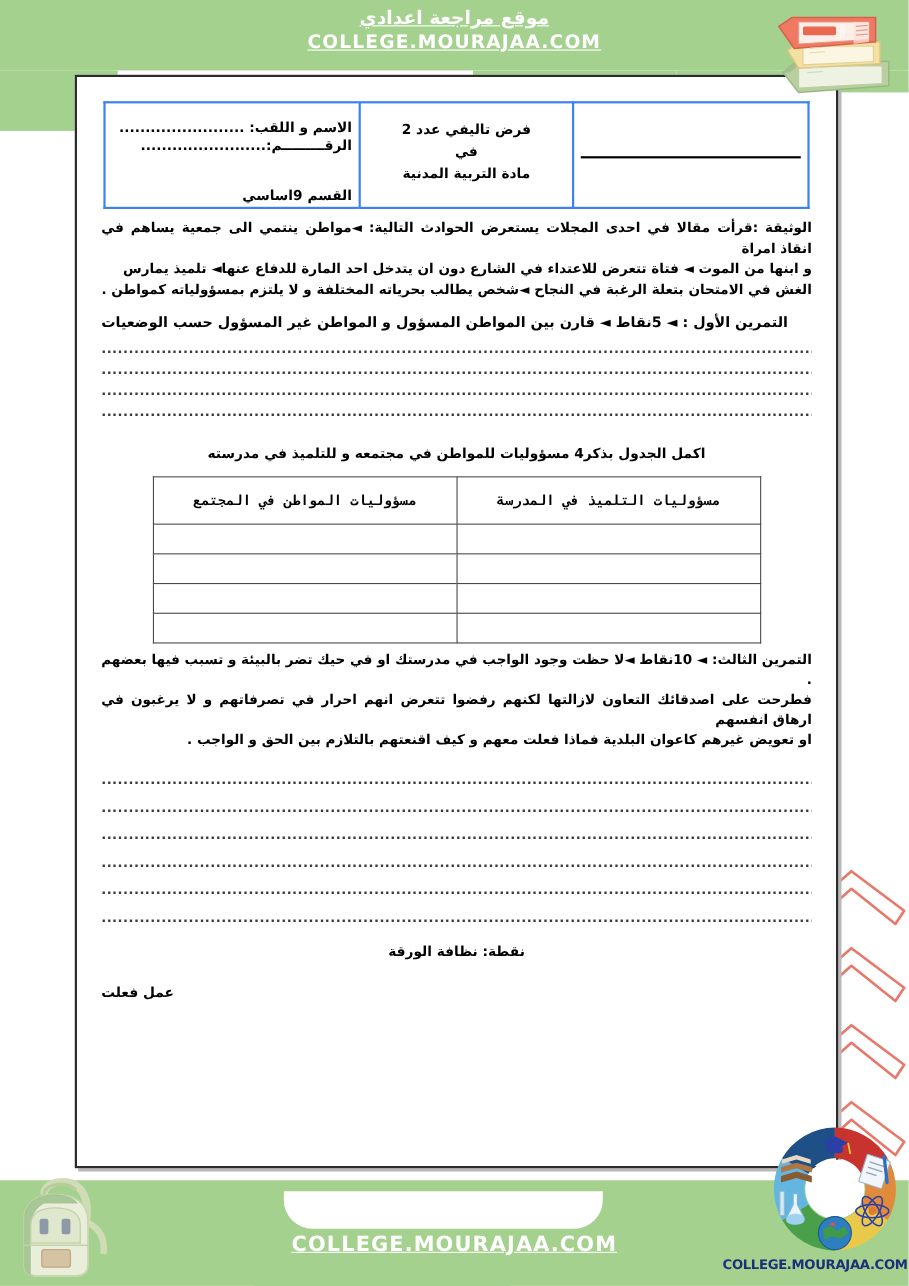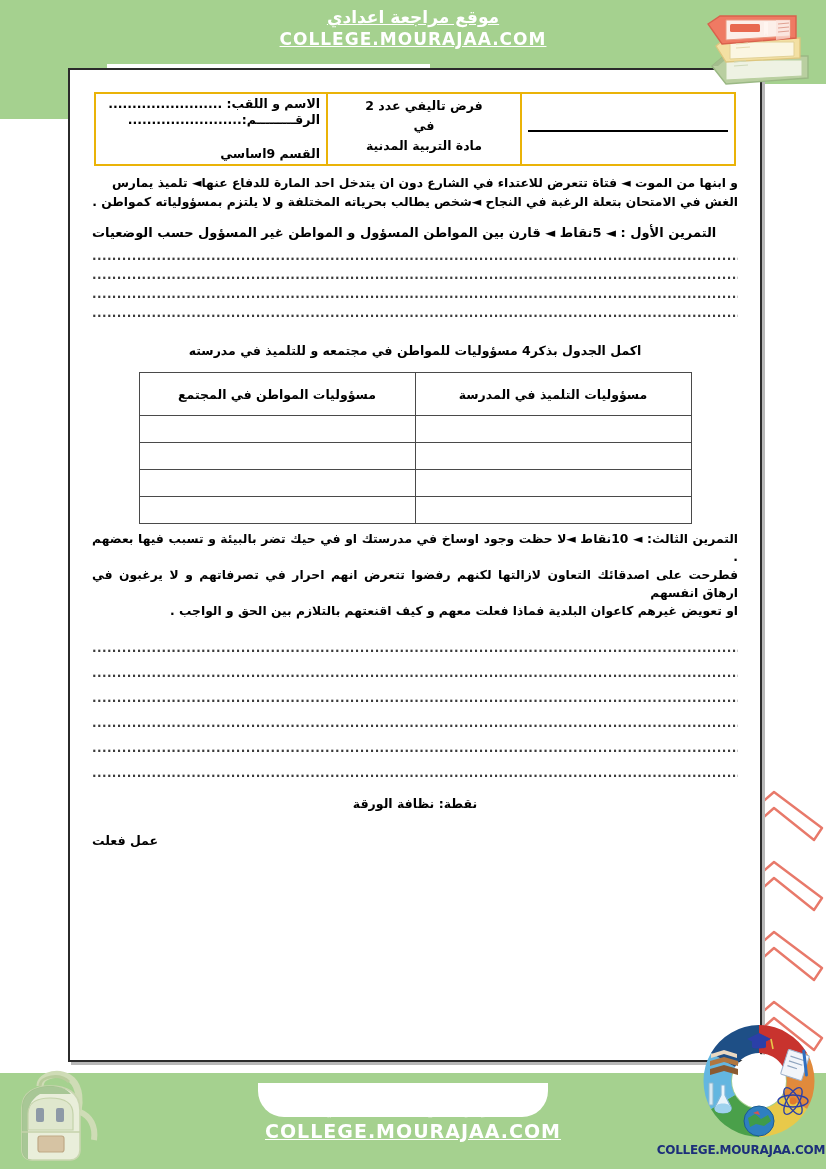--- a/index.html
+++ b/index.html
@@ -60,21 +60,21 @@
     z-index:5;
   }
   .sheet-inner{position:absolute;inset:0;padding:18px 22px;box-sizing:border-box;}
 
   
   table.idtab{
     border-collapse:collapse;width:600px;margin:4px auto 0 auto;
     table-layout:fixed;
   }
   table.idtab td{
-    border:2px solid #eab308;padding:2px 6px;vertical-align:top;
+    border:2px solid #3b82f6;padding:14px 6px;vertical-align:top;
     font-size:12.5px;font-weight:bold;color:#000;
   }
   .id-name{width:218px;height:64px;text-align:right;line-height:16px;position:relative;}
   .id-name .row1{display:block;}
   .id-name .row2{display:block;}
   .id-name .row3{display:block;position:absolute;bottom:2px;right:6px;}
   .id-title{width:180px;text-align:center;font-size:15px;line-height:20px;}
   .id-blank{width:200px;padding:0;}
   .id-blank-top{height:34px;border-bottom:2px solid #000;}
   .id-blank-bot{height:30px;}
@@ -110,21 +110,21 @@
   .dotgroup2{margin-top:16px;}
   .dotgroup2 .dotline{line-height:25px;height:25px;}
 
   
   table.anstab{
     border-collapse:collapse;width:553px;margin:14px auto 0 auto;
     table-layout:fixed;
   }
   table.anstab th{
     border:1px solid #4a4a4a;height:40px;font-size:12.5px;font-weight:bold;
-    color:#000;text-align:center;vertical-align:middle;
+    color:#000;text-align:center;vertical-align:middle;font-family:Liberation Mono, monospace;
   }
   table.anstab td{
     border:1px solid #4a4a4a;height:24px;
   }
 
   .note-clean{
     margin-top:10px;text-align:center;font-size:12.5px;font-weight:bold;color:#000;
   }
   .note-good{
     margin-top:22px;text-align:left;font-size:12.5px;font-weight:bold;color:#000;
@@ -214,20 +214,21 @@
           <td class="id-name">
             <span class="row1">الاسم و اللقب: ........................</span>
             <span class="row2">الرقـــــــــم:........................</span>
             <span class="row3">القسم 9اساسي</span>
           </td>
         </tr>
       </tbody>
         </table>
 
       <div class="doc-intro">
+        <p>الوثيقة :قرأت مقالا في احدى المجلات يستعرض الحوادث التالية:  ◄مواطن ينتمي الى جمعية يساهم في انقاذ امراة</p>
         <p>و ابنها من الموت ◄ فتاة تتعرض للاعتداء في الشارع دون ان يتدخل احد المارة للدفاع عنها◄ تلميذ يمارس</p>
         <p class="l-last">الغش في الامتحان بتعلة الرغبة في النجاح   ◄شخص يطالب بحرياته المختلفة و لا يلتزم بمسؤولياته كمواطن .</p>
       </div>
 
       <div class="ex-head">التمرين الأول : ◄ 5نقاط ◄ قارن بين المواطن المسؤول و المواطن غير المسؤول حسب الوضعيات</div>
       <div class="dotgroup1" id="ex1-lines">
           <div class="dotline">................................................................................................................................................................</div>
           <div class="dotline">................................................................................................................................................................</div>
           <div class="dotline">................................................................................................................................................................</div>
           <div class="dotline">................................................................................................................................................................</div>
@@ -256,21 +257,21 @@
               <td></td>
             </tr>
             <tr>
               <td></td>
               <td></td>
             </tr>
           </tbody>
       </table>
 
       <div class="ex3-body">
-        <p>التمرين الثالث:  ◄ 10نقاط ◄لا حظت وجود اوساخ في مدرستك او في حيك تضر بالبيئة و تسبب فيها بعضهم .</p>
+        <p>التمرين الثالث:  ◄ 10نقاط ◄لا حظت وجود الواجب في مدرستك او في حيك تضر بالبيئة و تسبب فيها بعضهم .</p>
         <p>فطرحت على اصدقائك التعاون لازالتها لكنهم رفضوا تتعرض انهم احرار في تصرفاتهم و لا يرغبون في ارهاق انفسهم</p>
         <p class="l-last">او تعويض غيرهم كاعوان البلدية فماذا فعلت معهم و كيف اقنعتهم بالتلازم بين الحق و الواجب .</p>
       </div>
 
       <div class="dotgroup2" id="ex3-lines">
           <div class="dotline">................................................................................................................................................................</div>
           <div class="dotline">................................................................................................................................................................</div>
           <div class="dotline">................................................................................................................................................................</div>
           <div class="dotline">................................................................................................................................................................</div>
           <div class="dotline">................................................................................................................................................................</div>

